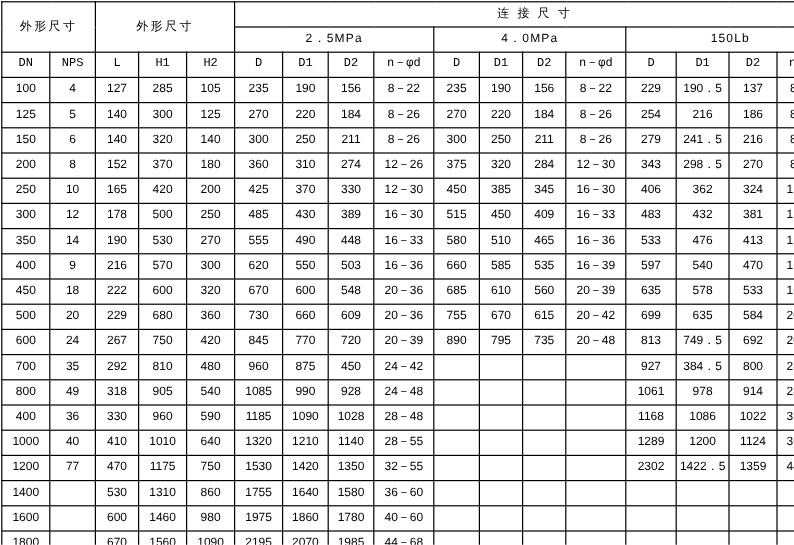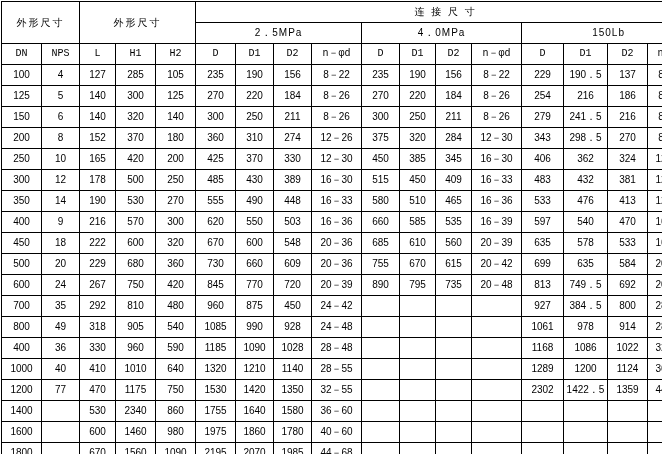--- a/index.html
+++ b/index.html
@@ -395,21 +395,21 @@
           <td></td>
           <td>2302</td>
           <td>1422．5</td>
           <td>1359</td>
           <td>44－41</td>
         </tr>
         <tr class="rowh">
           <td>1400</td>
           <td></td>
           <td>530</td>
-          <td>2340</td>
+          <td>1310</td>
           <td>860</td>
           <td>1755</td>
           <td>1640</td>
           <td>1580</td>
           <td>36－60</td>
           <td></td>
           <td></td>
           <td></td>
           <td></td>
           <td></td>

